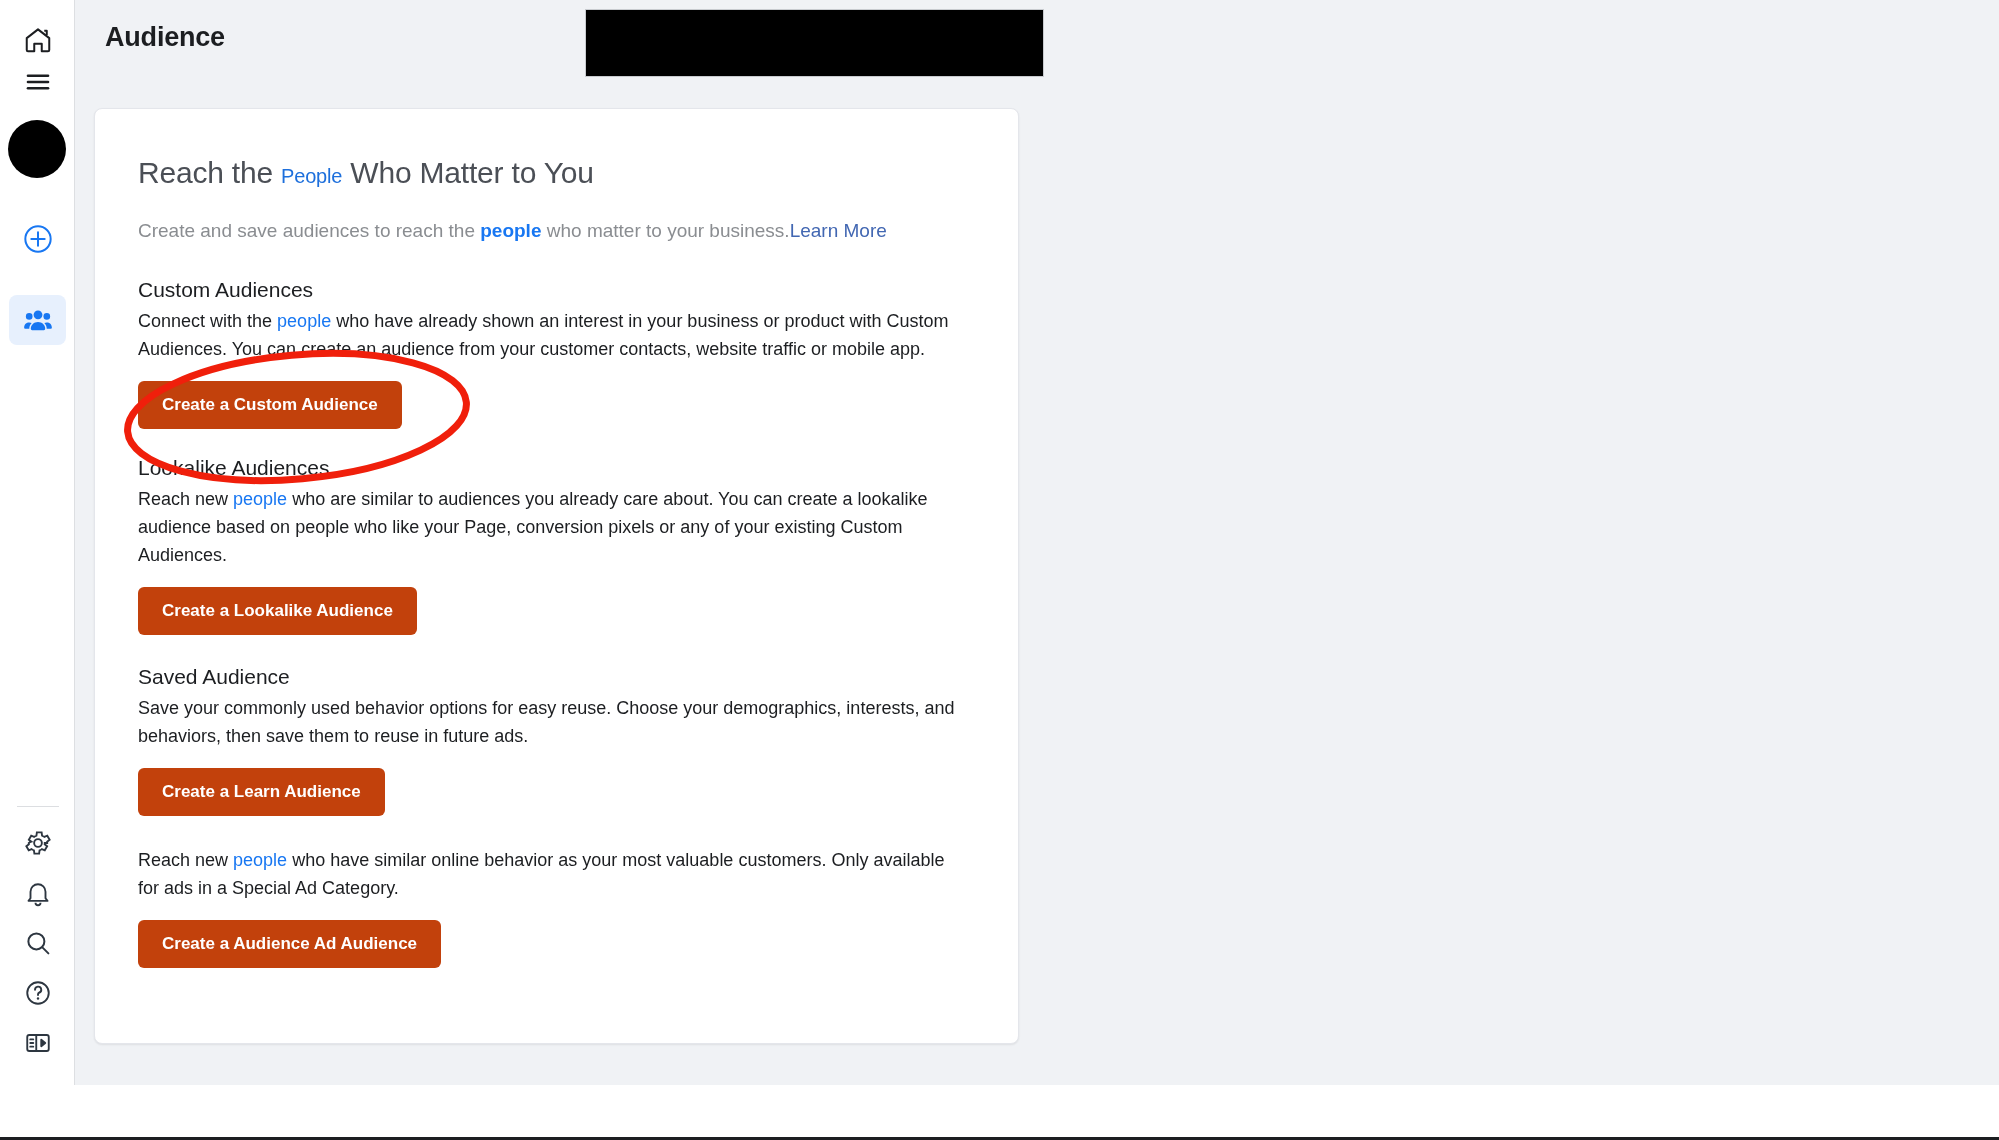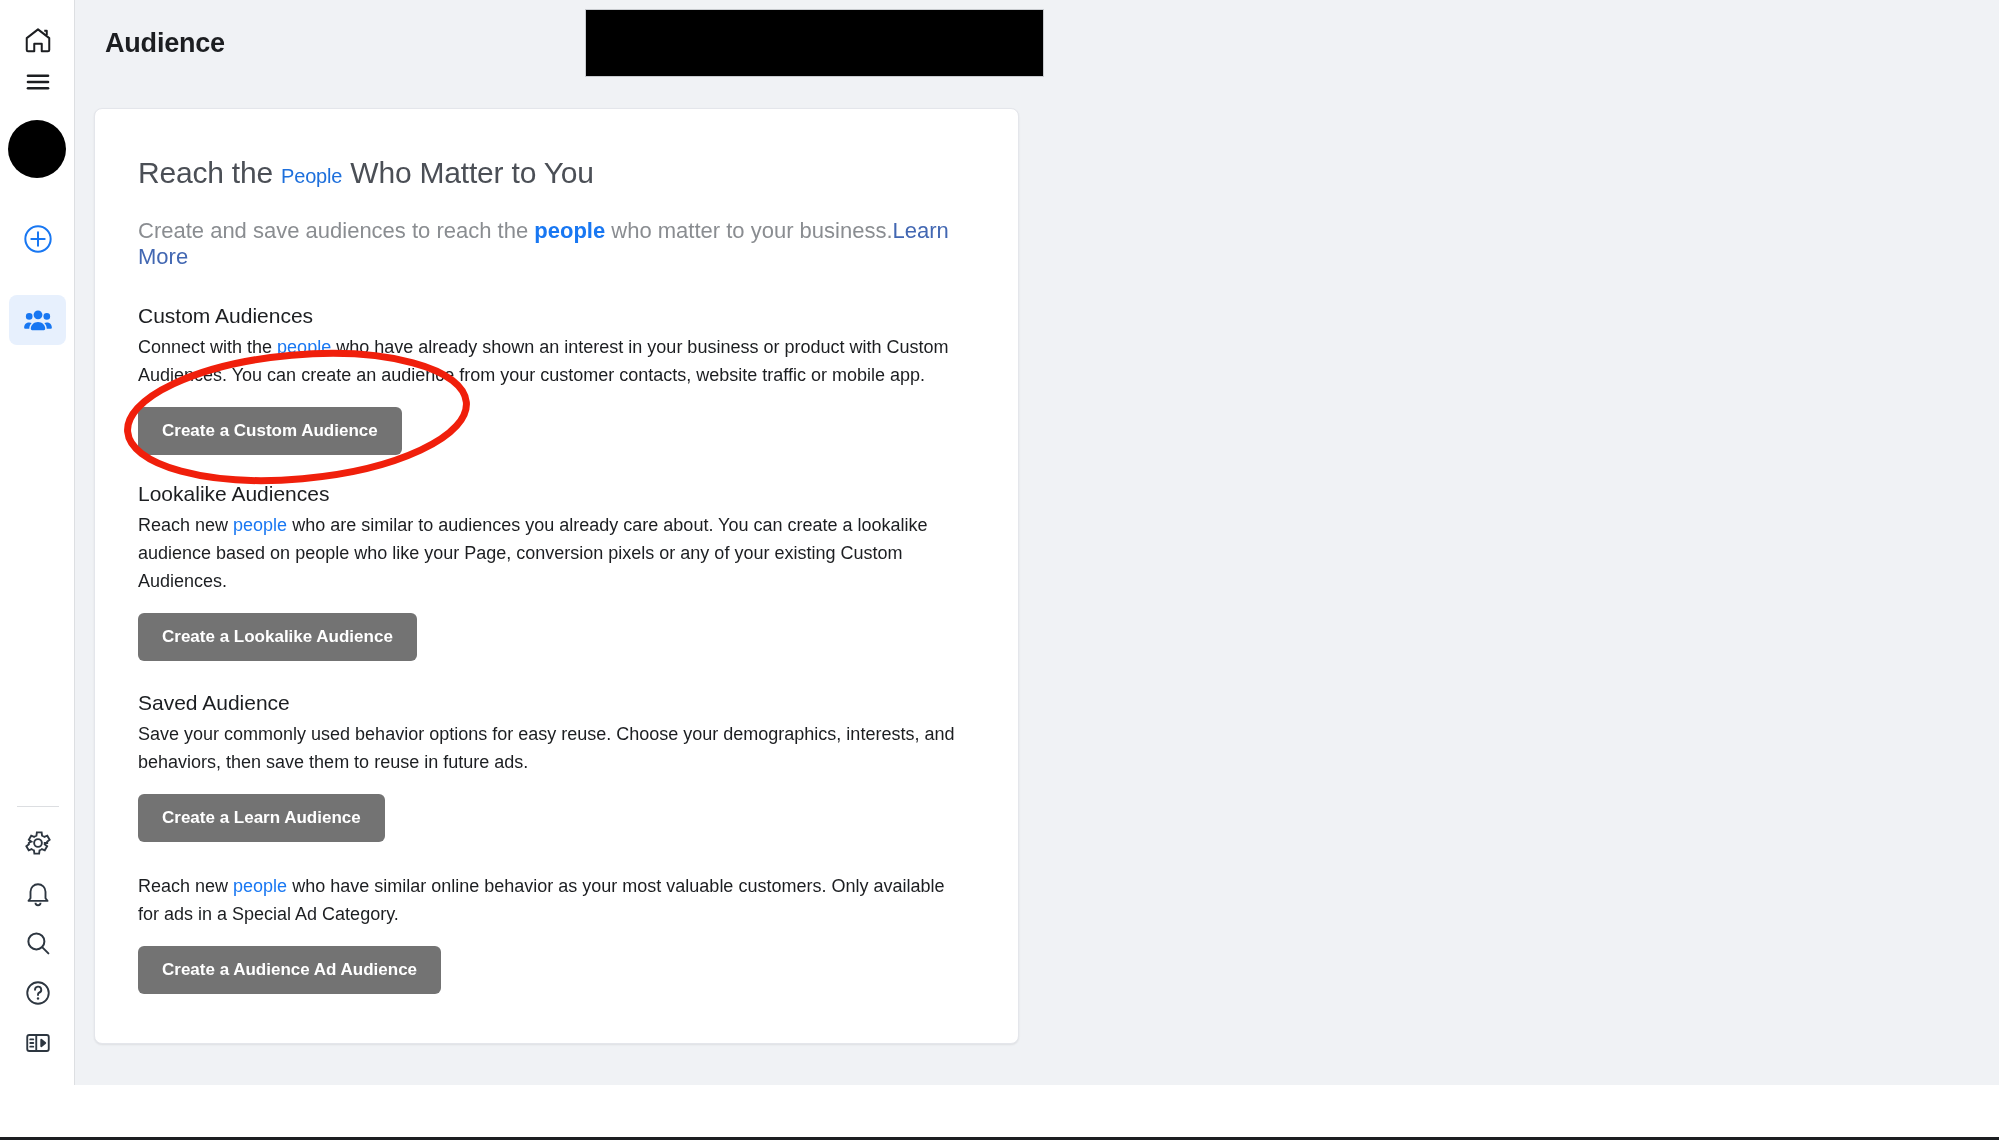--- a/index.html
+++ b/index.html
@@ -76,21 +76,21 @@
     left: 0; top: 1137px;
     width: 1999px;
     height: 3px;
     background: #1c1e21;
   }
 
   
   #page-title {
     position: absolute;
     left: 105px;
-    top: 28px;
+    top: 22px;
     font-size: 27px;
     font-weight: bold;
     color: #1c1e21;
     letter-spacing: -0.2px;
   }
   #header-redacted {
     position: absolute;
     left: 585px;
     top: 9px;
     width: 459px;
@@ -128,21 +128,21 @@
     letter-spacing: -0.2px;
     line-height: 48px;
   }
   h1.hero .people-inline {
     color: #1d6fdc;
     font-size: 20px;
     vertical-align: baseline;
   }
   p.hero-sub {
     margin: 18px 0 0 0;
-    font-size: 22px;
+    font-size: 19px;
     color: #8a8d91;
     line-height: 26px;
   }
   p.hero-sub .people-link { color: #1877f2; font-weight: bold; }
   p.hero-sub .learn-more { color: #4267b2; }
 
   .section { margin-top: 32px; }
   .section-title {
     font-size: 21px;
     font-weight: normal;
@@ -155,21 +155,21 @@
     color: #1c1e21;
     line-height: 28px;
     margin: 0;
     max-width: 830px;
   }
   .section-body .people-link { color: #1877f2; }
 
   .blue-btn {
     display: inline-block;
     margin-top: 18px;
-    background: #737373;
+    background: #c2410c;
     color: #ffffff;
     font-size: 17px;
     font-weight: bold;
     font-family: "Liberation Sans", sans-serif;
     border: none;
     border-radius: 6px;
     padding: 14px 24px;
     cursor: pointer;
     line-height: 20px;
   }

